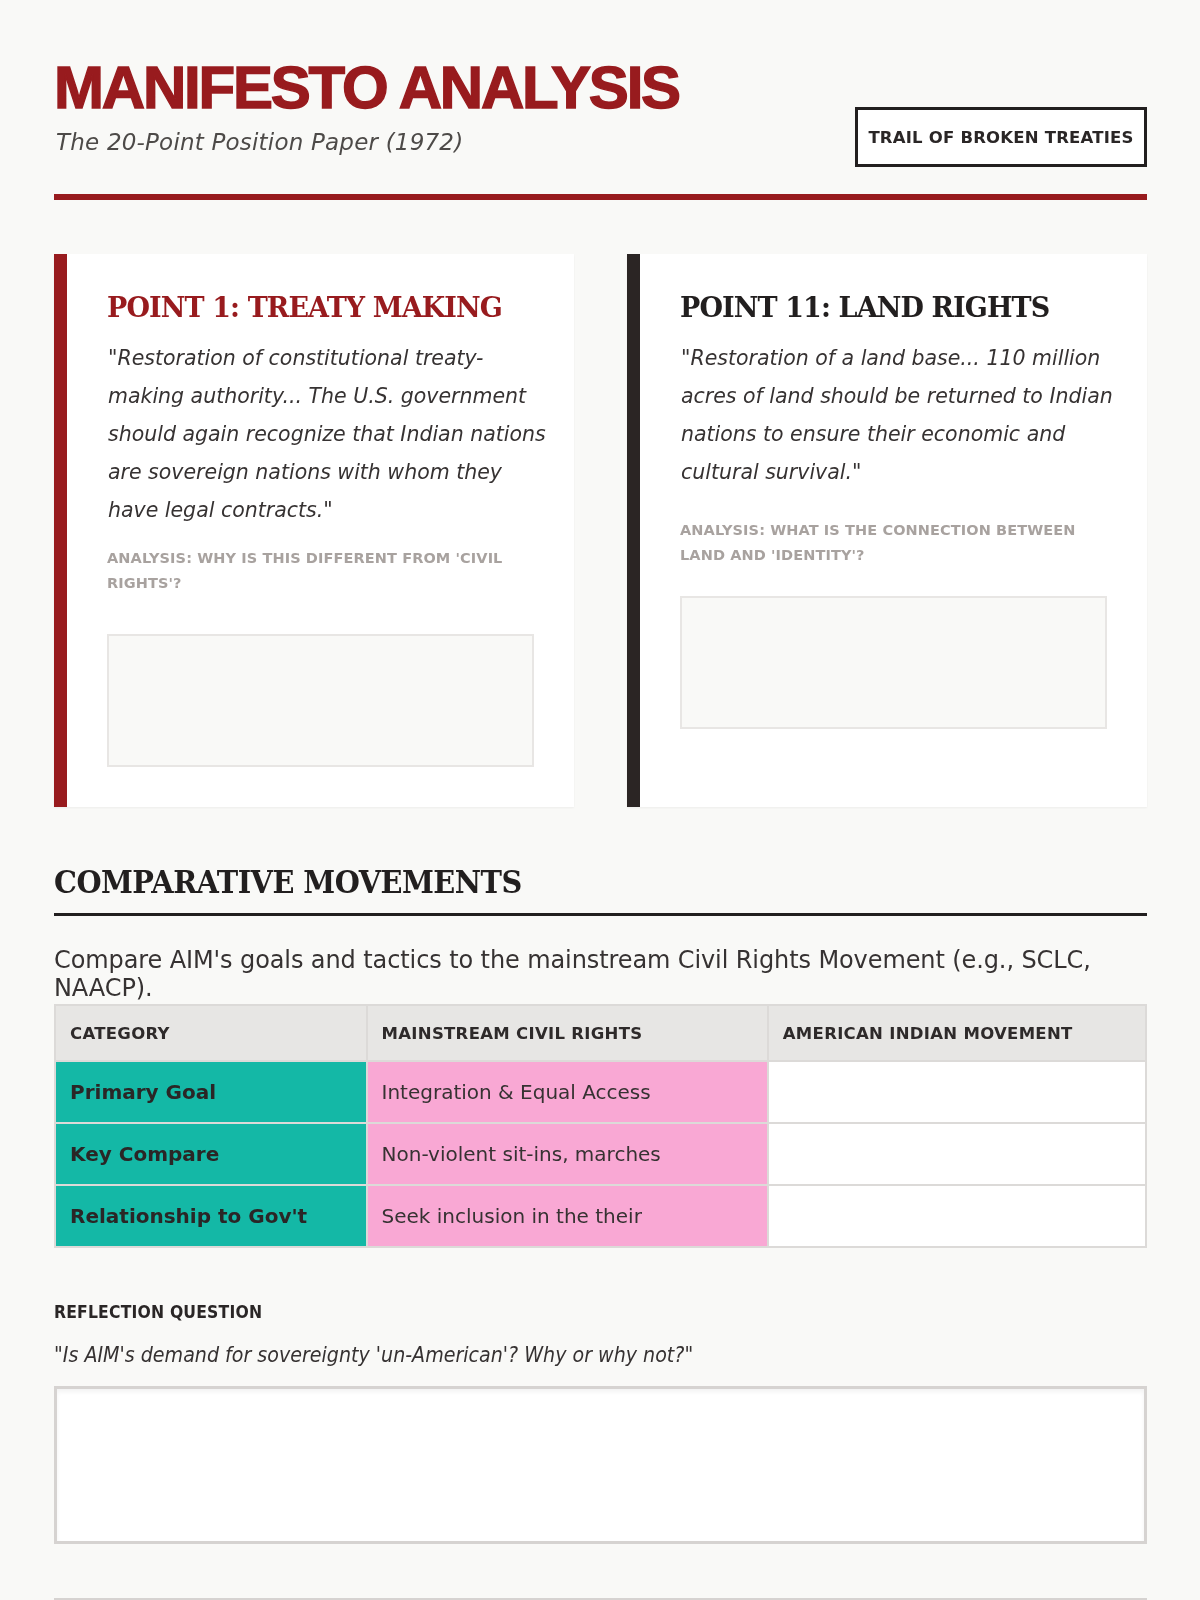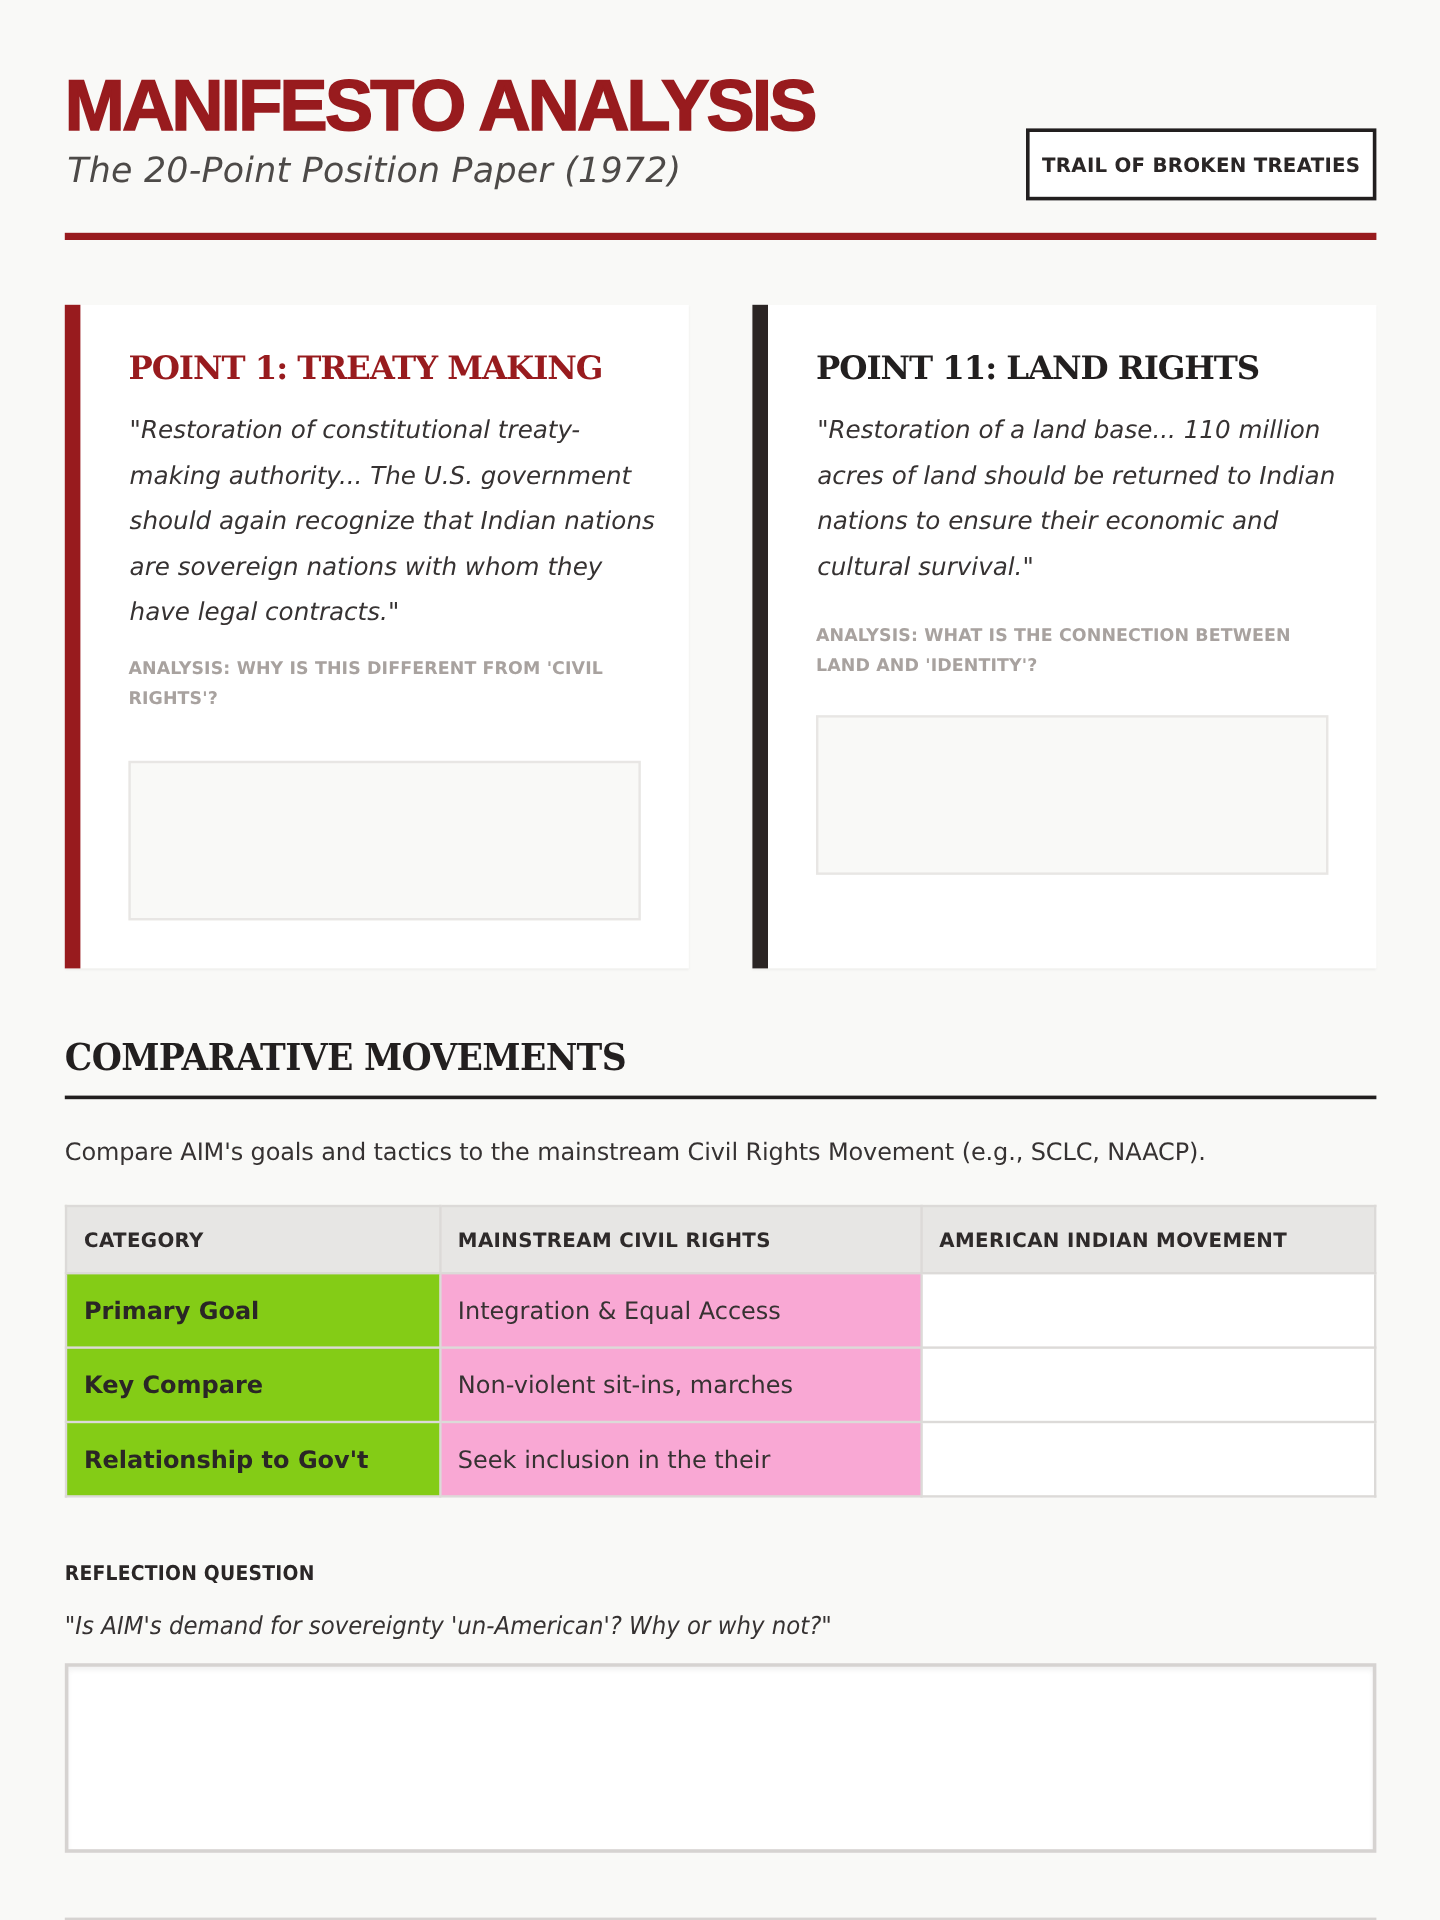--- a/index.html
+++ b/index.html
@@ -17,21 +17,21 @@
     .title {
       position: absolute; left: 0; top: 52px;
       font-family: "Liberation Sans", sans-serif;
       font-weight: 900; font-size: 60px; letter-spacing: -2.2px;
       color: #981b1e; line-height: 72px;
       -webkit-text-stroke: 1.4px #981b1e;
     }
     .subtitle {
       position: absolute; left: 2px; top: 122px;
       font-family: "DejaVu Sans", sans-serif;
-      font-style: italic; font-size: 29px; color: #4d4a48; line-height: 40px;
+      font-style: italic; font-size: 23px; color: #4d4a48; line-height: 40px;
       letter-spacing: 0.2px;
     }
     .badge {
       position: absolute; right: 0; top: 107px;
       width: 292px; height: 60px;
       border: 3px solid #221f1f; background: #fff;
       display: flex; align-items: center; justify-content: center;
       font-family: "DejaVu Sans", sans-serif; font-weight: bold; font-size: 16.5px;
       letter-spacing: 0.2px; color: #2a2626;
     }
@@ -83,39 +83,39 @@
       letter-spacing: -0.6px; line-height: 40px; color: #221f1f;
       font-weight: bold;
       transform: scaleX(0.93); transform-origin: left;
     }
     .section-rule {
       position: absolute; left: 0; top: 913px; width: 1093px; height: 3px;
       background: #221f1f;
     }
     .section-intro {
       position: absolute; left: 0; top: 946px;
-      font-size: 20px; line-height: 28px; color: #363232;
+      font-size: 24px; line-height: 28px; color: #363232;
       letter-spacing: -0.1px;
     }
 
     table.compare {
       position: absolute; left: 0; top: 1004px; width: 1093px;
       border-collapse: collapse; background: #fff;
     }
     table.compare th, table.compare td {
       border: 2px solid #dcdad8; text-align: left;
       padding: 0 14px; vertical-align: middle;
     }
     table.compare th {
       background: #e7e6e4; height: 56px;
       font-size: 16.5px; font-weight: bold; color: #2e2a2a;
       letter-spacing: 0.3px;
     }
     table.compare td { height: 62px; font-size: 20px; color: #363232; }
-    table.compare td.cat { font-weight: bold; color: #2a2626; background: #84cc16; }
+    table.compare td.cat { font-weight: bold; color: #2a2626; background: #14b8a6; }
     table.compare td.mainstream { background: #f9a8d4; }
     table.compare td.aim { background: #ffffff; }
     table.compare col.c1 { width: 312px; }
     table.compare col.c2 { width: 402px; }
     table.compare col.c3 { width: 379px; }
 
     .reflection-label {
       position: absolute; left: 0; top: 1300px;
       font-size: 17px; font-weight: bold; letter-spacing: 0.2px;
       color: #2a2626; line-height: 24px;

